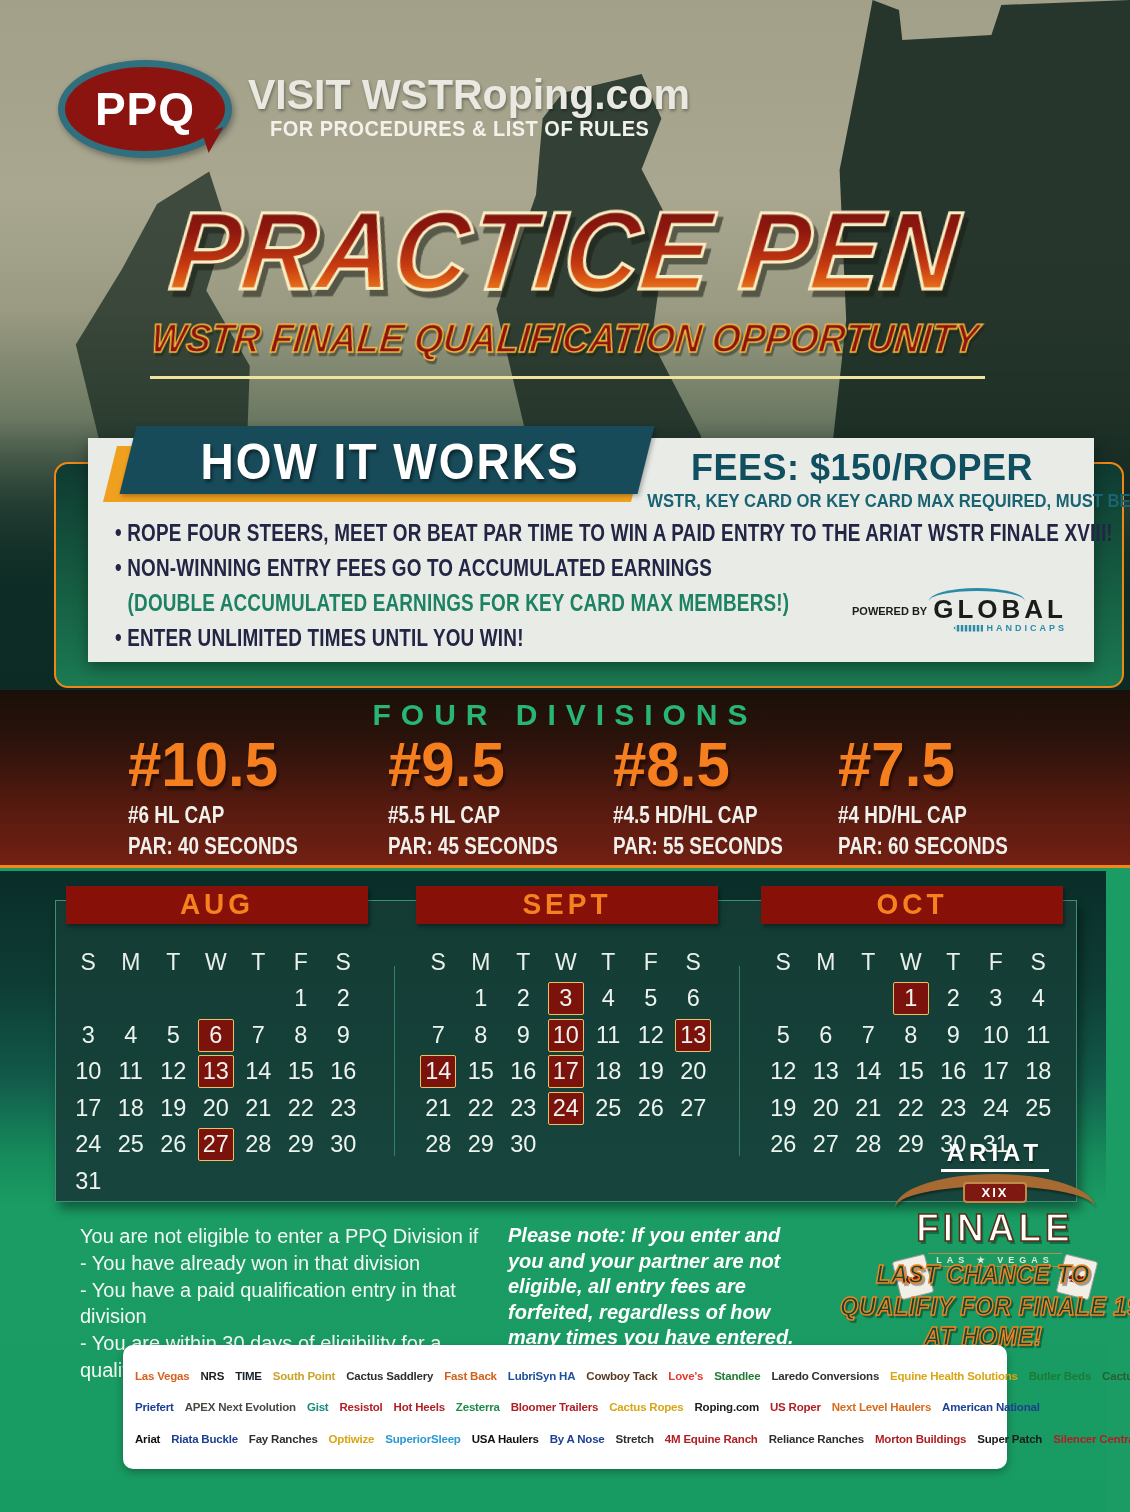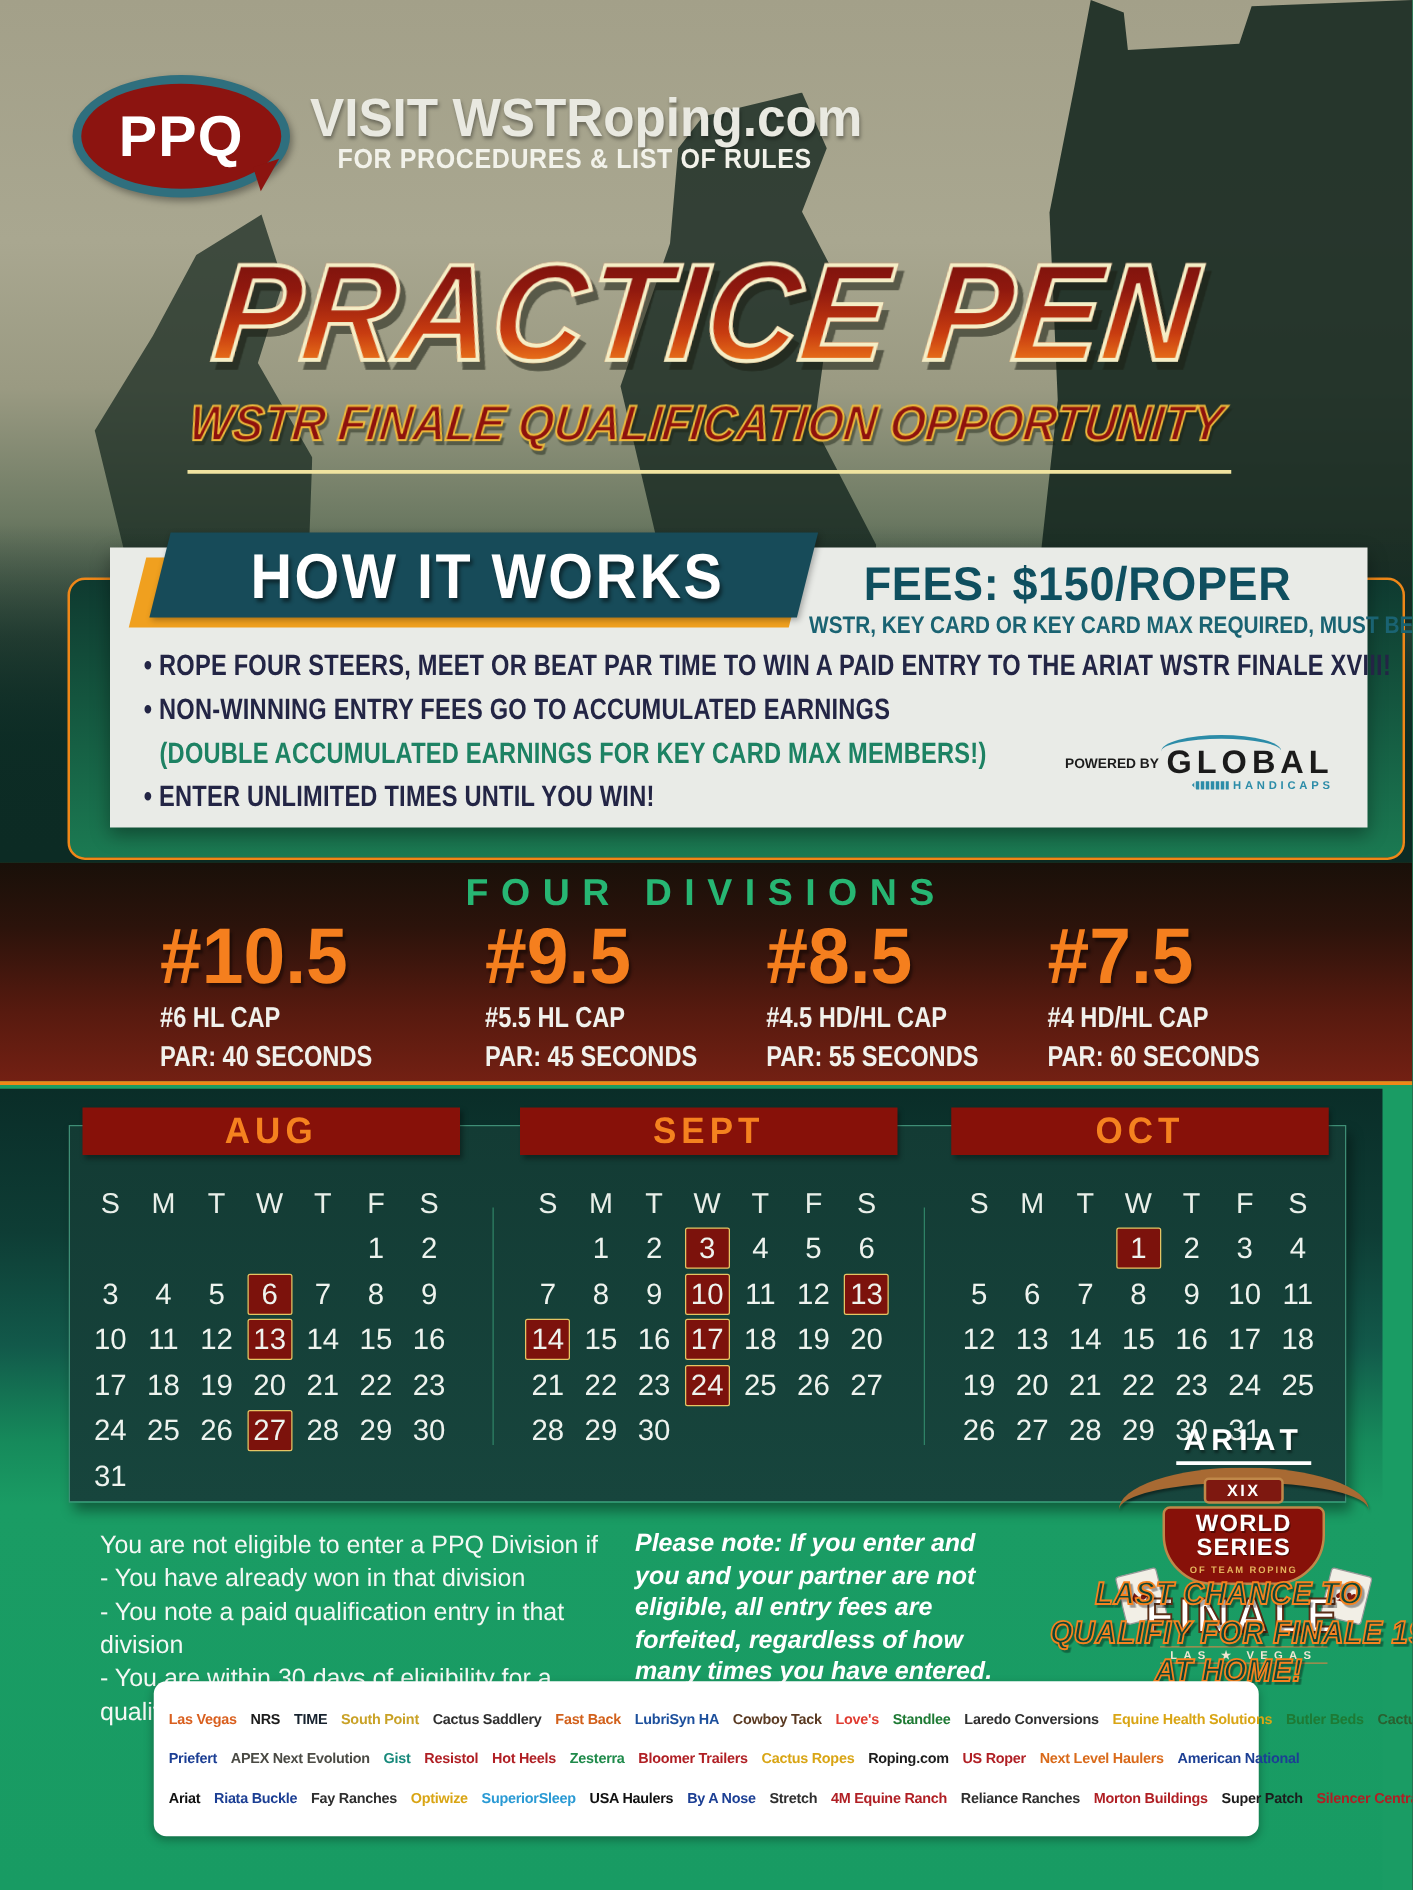--- a/index.html
+++ b/index.html
@@ -655,41 +655,36 @@
           </div>
           <div class="cal-cell">
             <span class="d"></span>
           </div>
         </div>
     </div>
 
     <div class="eligibility">
       <div>You are not eligible to enter a PPQ Division if</div>
       <div>- You have already won in that division</div>
-      <div>- You note a paid qualification entry in that division</div>
+      <div>- You have a paid qualification entry in that division</div>
       <div>- You are within 30 days of eligibility for a qualification entry to the Finale for that division</div>
     </div>
 
     <div class="please-note">Please note: If you enter and you and your partner are not eligible, all entry fees are forfeited, regardless of how many times you have entered.</div>
 
     <div class="finale-logo">
       <div><span class="fl-brand">ARIAT</span></div>
       <div class="fl-horns"></div>
       <div class="fl-xix">XIX</div>
       <div class="fl-card c1">
           <div class="pip">♦♣</div>
         </div>
       <div class="fl-card c2">
           <div class="pip">♠♥</div>
         </div>
-      <div class="fl-shield">
-        <div class="fl-world">WORLD</div>
-        <div class="fl-series">SERIES</div>
-        <div class="fl-tag">OF TEAM ROPING</div>
-      </div>
       <div class="fl-name">FINALE</div>
       <div><span class="fl-loc">LAS ★ VEGAS</span></div>
     </div>
 
     <div class="last-chance">
       <div>LAST CHANCE TO</div>
       <div>QUALIFIY FOR FINALE 19</div>
       <div>AT HOME!</div>
     </div>
 

